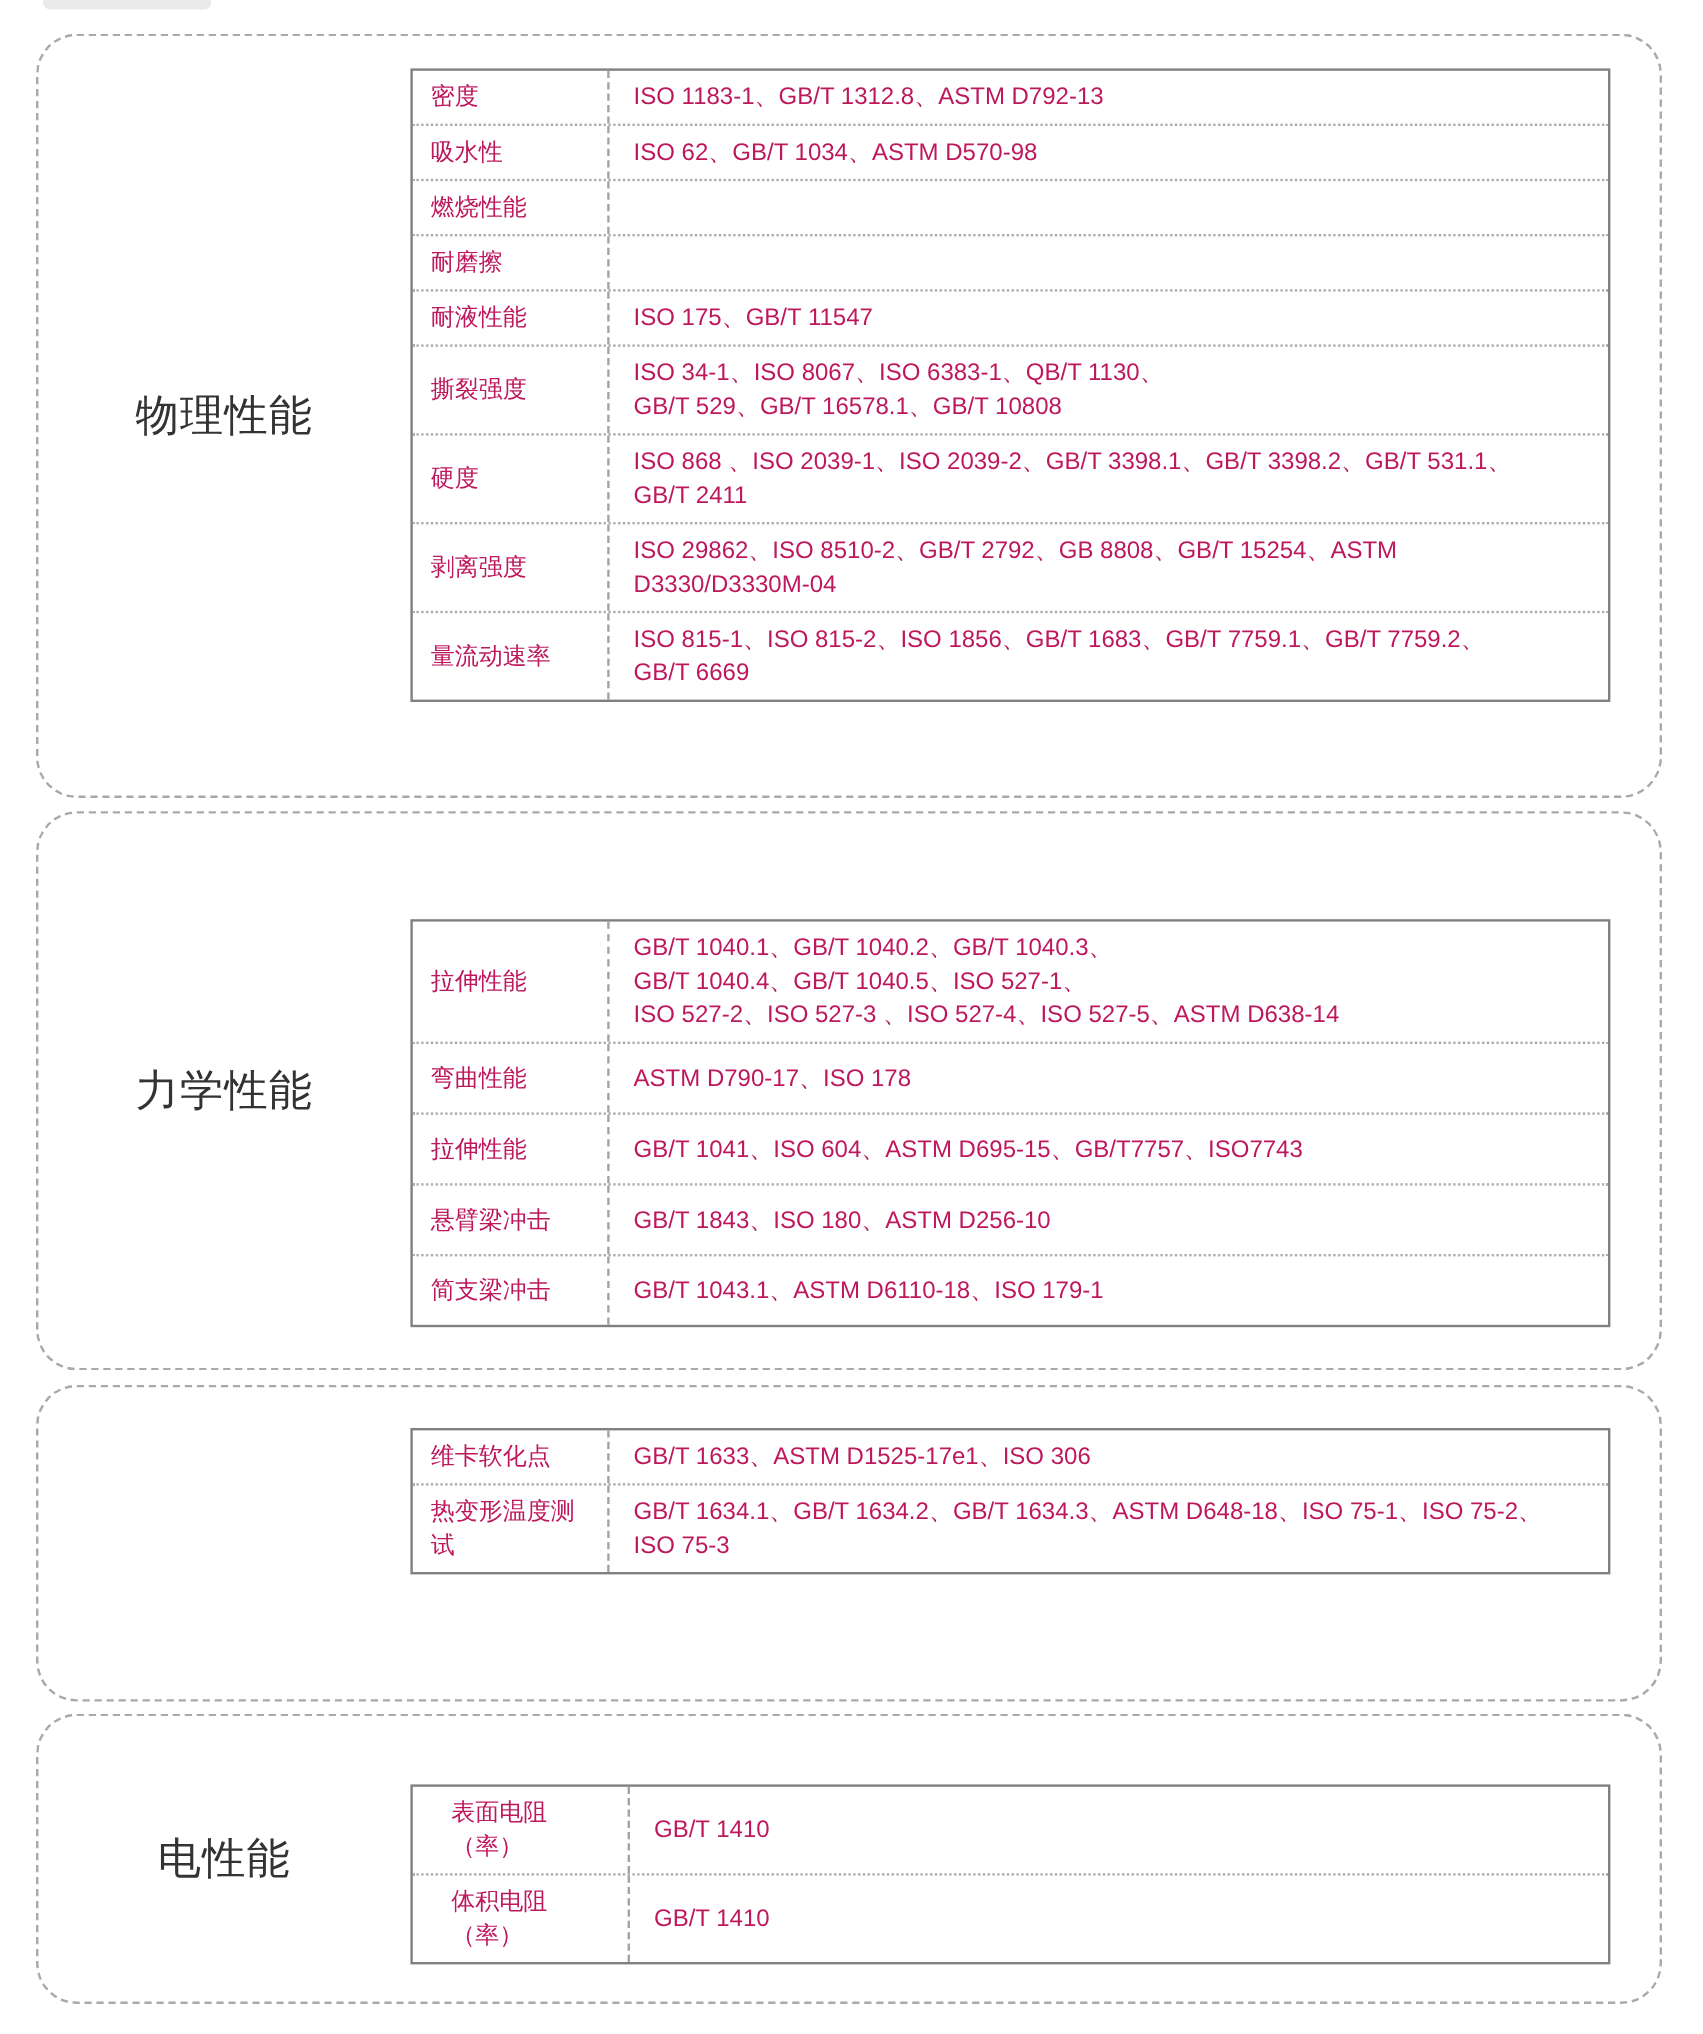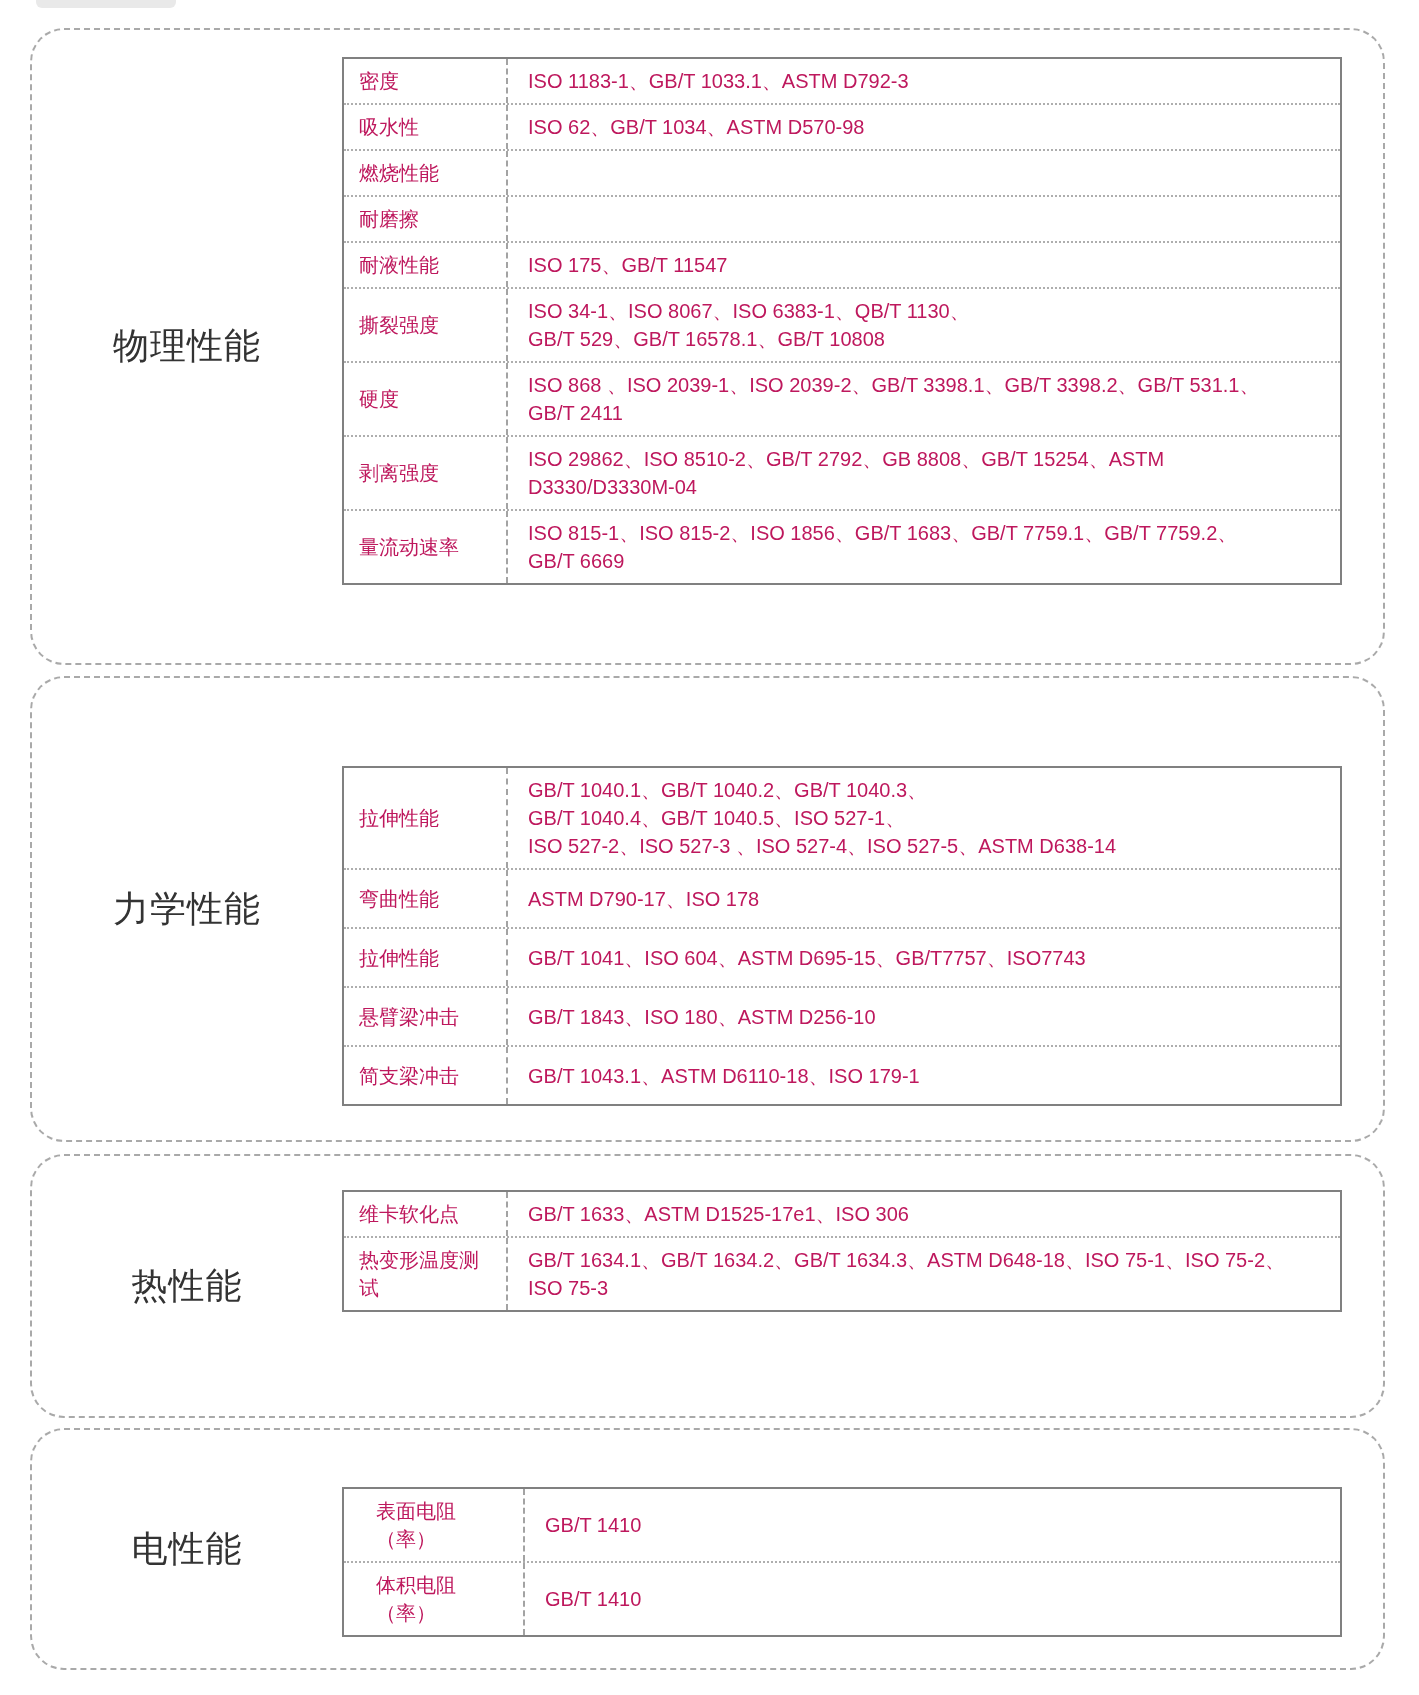--- a/index.html
+++ b/index.html
@@ -52,21 +52,21 @@
 <body>
 
 <div class="top-stub"></div>
 
 <div class="sections">
     <div class="section s1">
     <div class="side-label">物理性能</div>
     <div class="std-table">
         <div class="row">
     <div class="cell name">密度</div>
-    <div class="cell std">ISO 1183-1、GB/T 1033.1、ASTM D792-3</div>
+    <div class="cell std">ISO 1183-1、GB/T 1312.8、ASTM D792-13</div>
   </div>
         <div class="row">
     <div class="cell name">吸水性</div>
     <div class="cell std">ISO 62、GB/T 1034、ASTM D570-98</div>
   </div>
         <div class="row">
     <div class="cell name">燃烧性能</div>
   </div>
         <div class="row">
     <div class="cell name">耐磨擦</div>
@@ -118,21 +118,20 @@
     <div class="cell name">悬臂梁冲击</div>
     <div class="cell std">GB/T 1843、ISO 180、ASTM D256-10</div>
   </div>
         <div class="row">
     <div class="cell name">简支梁冲击</div>
     <div class="cell std">GB/T 1043.1、ASTM D6110-18、ISO 179-1</div>
   </div>
       </div>
   </div>
     <div class="section s3">
-    <div class="side-label">热性能</div>
     <div class="std-table">
         <div class="row">
     <div class="cell name">维卡软化点</div>
     <div class="cell std">GB/T 1633、ASTM D1525-17e1、ISO 306</div>
   </div>
         <div class="row">
     <div class="cell name">热变形温度测
 试</div>
     <div class="cell std">GB/T 1634.1、GB/T 1634.2、GB/T 1634.3、ASTM D648-18、ISO 75-1、ISO 75-2、
 ISO 75-3</div>

